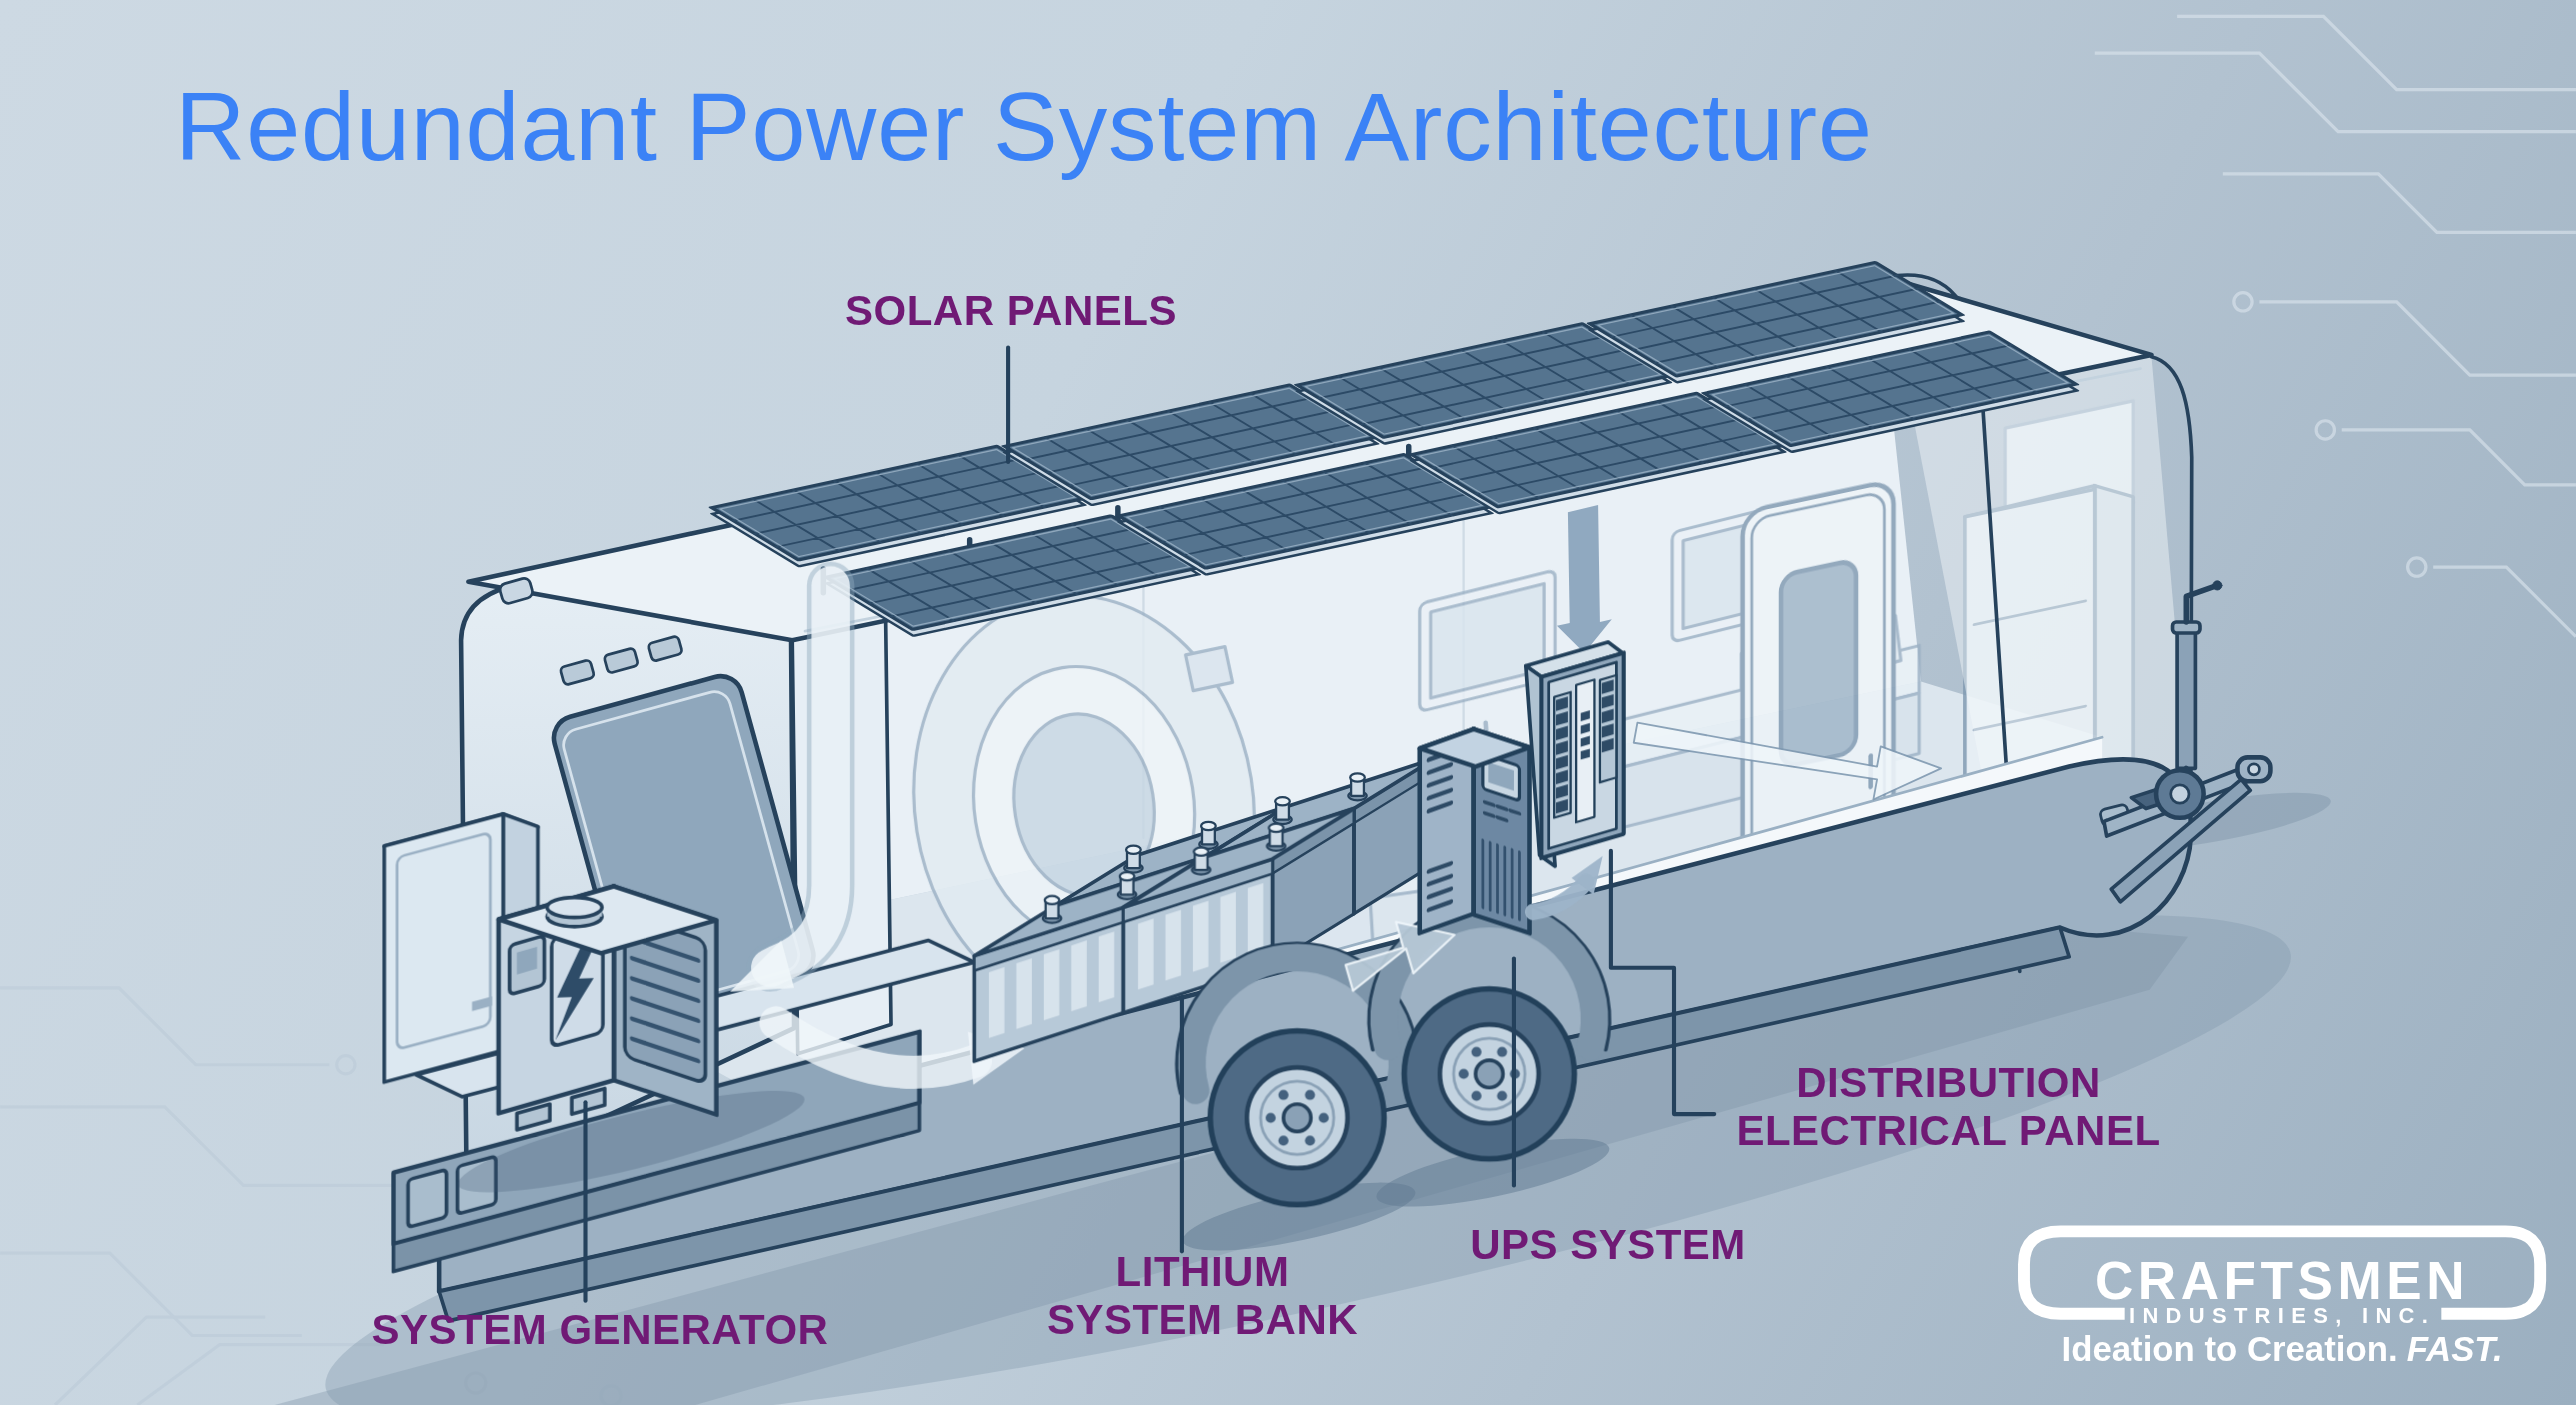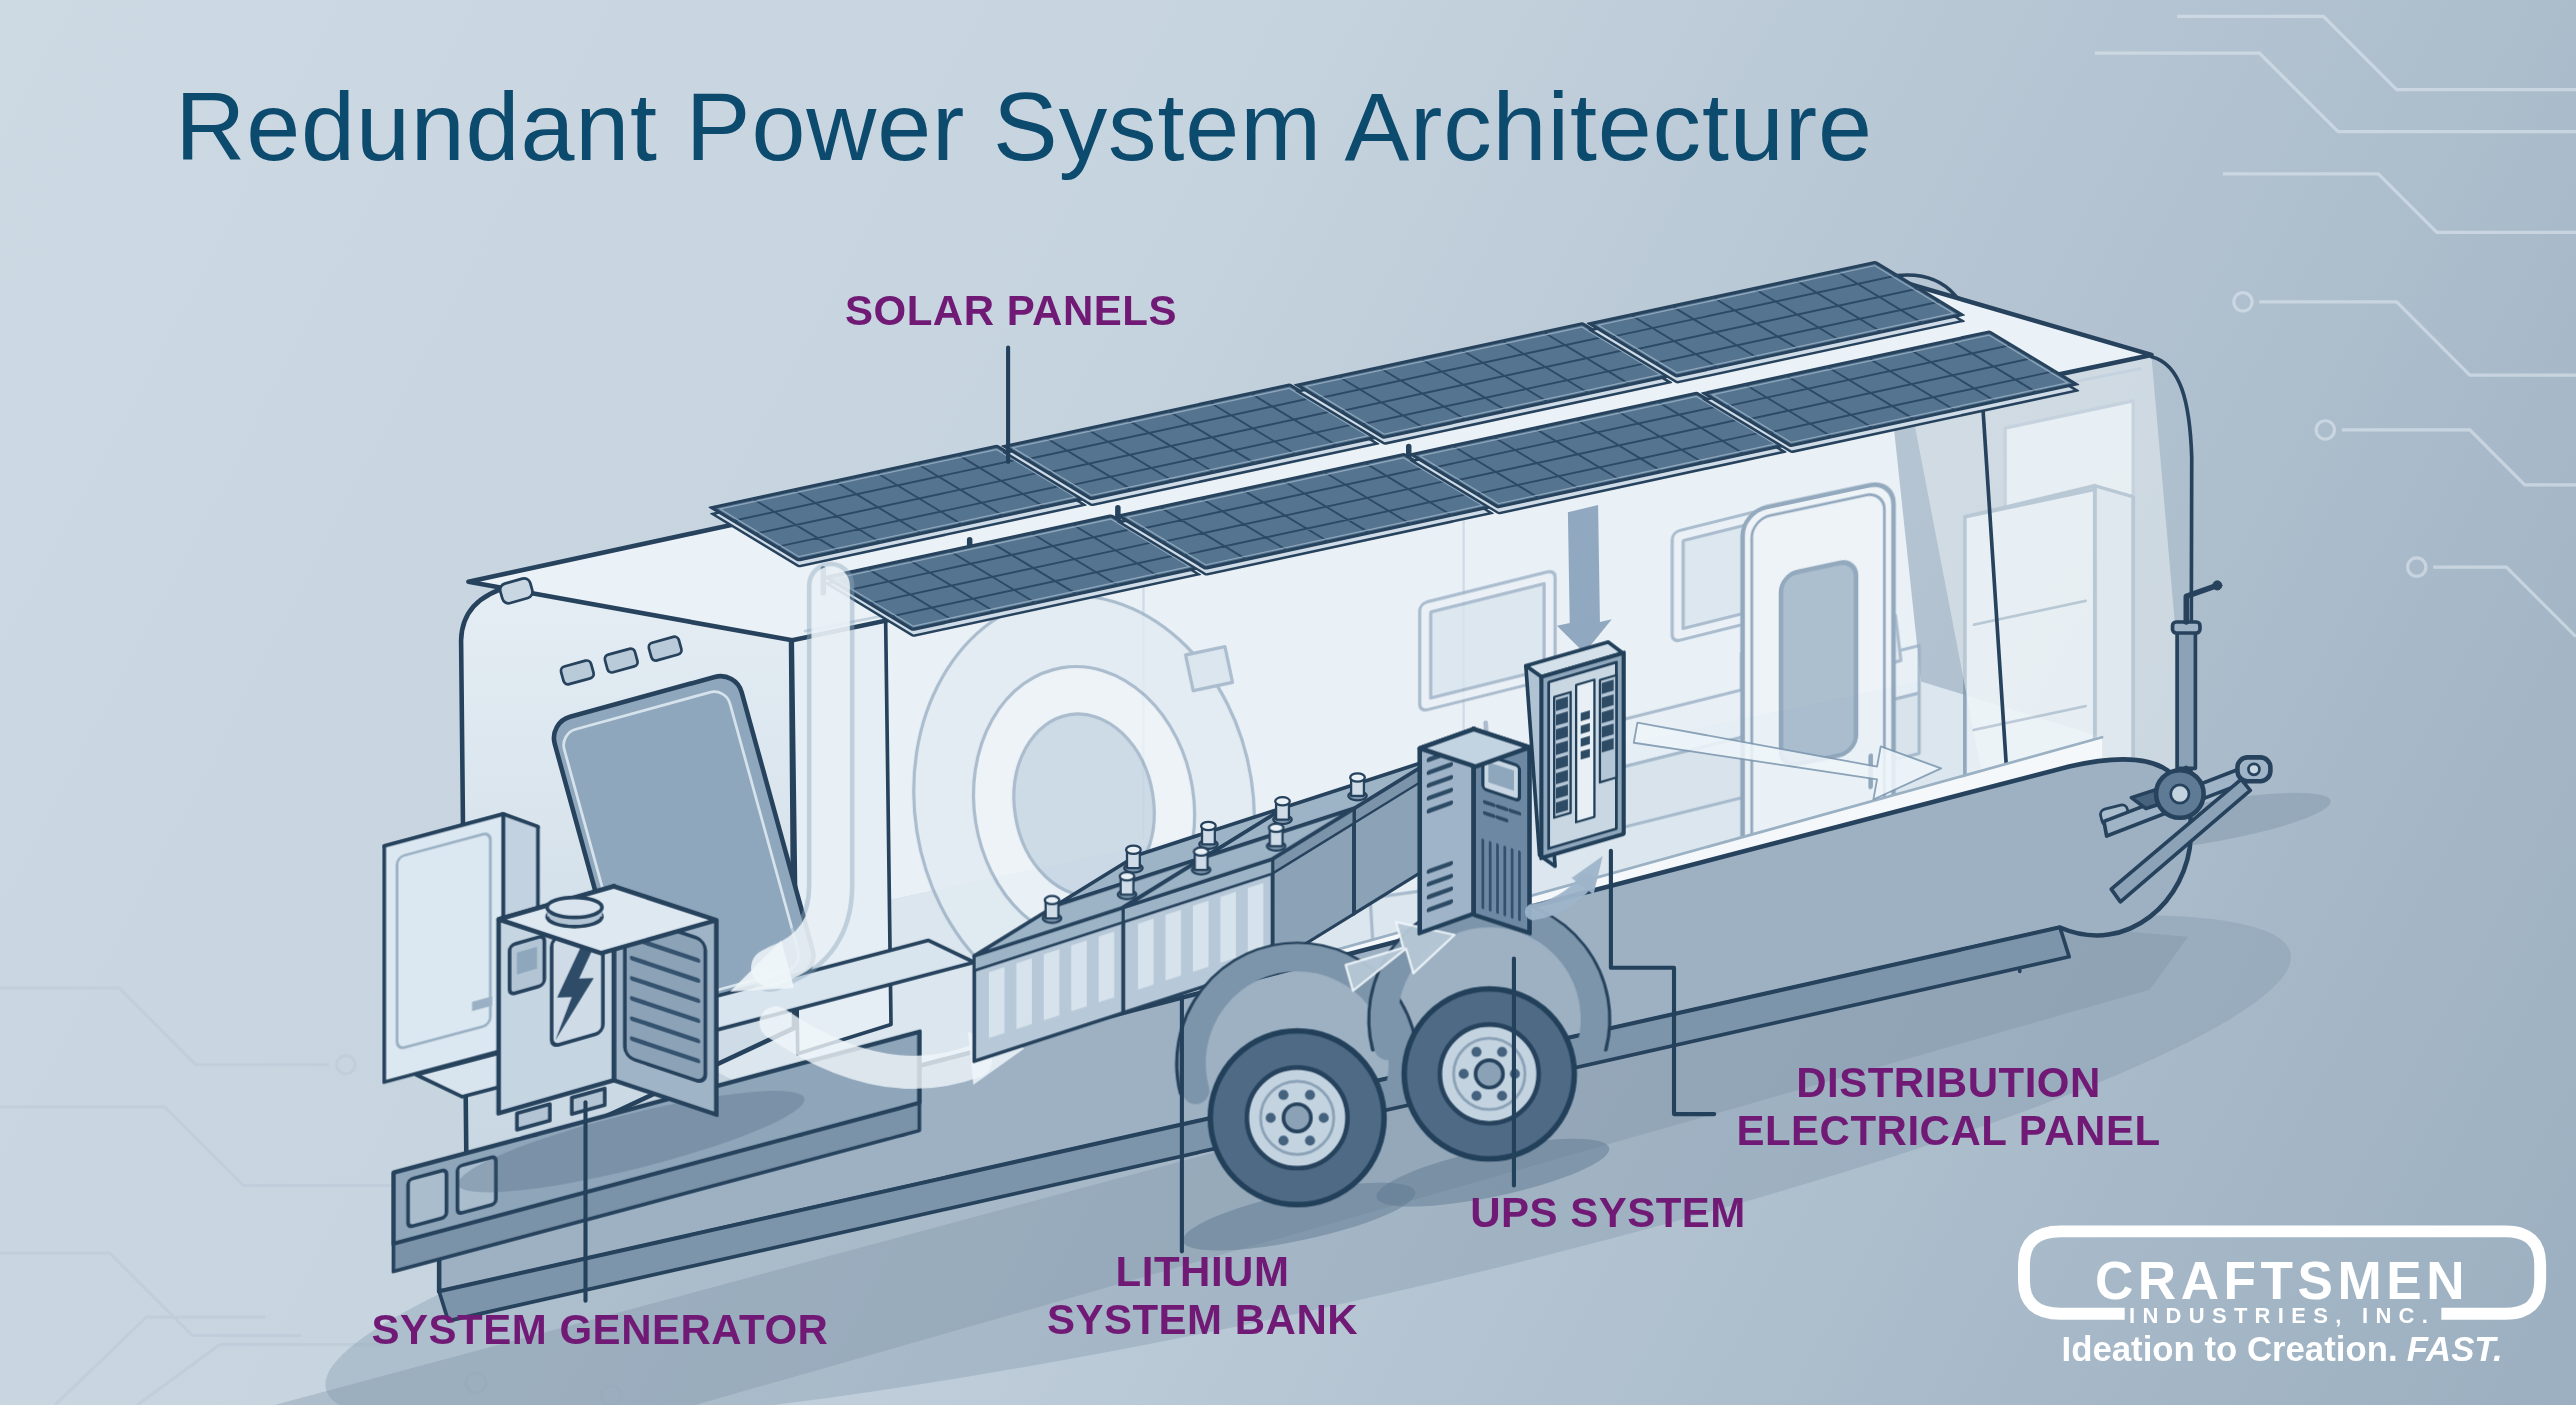--- a/index.html
+++ b/index.html
@@ -4,31 +4,31 @@
 <style>
   html,body{margin:0;padding:0;}
   body{
     width:2576px;height:1405px;overflow:hidden;position:relative;
     font-family:"Liberation Sans",sans-serif;
     background:linear-gradient(118deg,#cdd9e3 0%,#c6d4df 38%,#b2c2d0 68%,#9bafc0 100%);
   }
   .layer{position:absolute;left:0;top:0;width:2576px;height:1405px;}
   .title{
     position:absolute;left:0;top:71px;width:2048px;text-align:center;
-    font-size:97px;font-weight:400;letter-spacing:0.9px;color:#0c4a6e;
+    font-size:97px;font-weight:400;letter-spacing:0.9px;color:#3b82f6;
   }
   .lbl{
     position:absolute;text-align:center;font-weight:700;font-size:42px;
     letter-spacing:0.5px;color:#701a75;line-height:48px;
   }
   .lbl span{display:block;}
   #lbl-solar{left:805px;top:287px;width:412px;}
   #lbl-diesel{left:362px;top:1306px;width:476px;}
   #lbl-battery{left:1006px;top:1248px;width:393px;}
-  #lbl-ups{left:1434px;top:1189px;width:348px;}
+  #lbl-ups{left:1434px;top:1221px;width:348px;}
   #lbl-panel{left:1720px;top:1059px;width:457px;}
   svg text{font-family:"Liberation Sans",sans-serif;}
 </style>
 </head>
 <body>
 
 <svg class="layer" viewBox="0 0 2816 1536">
   <g stroke="#d9e3ec" stroke-width="3.5" fill="none" opacity="0.65">
     <path d="M2380,18 L2540,18 L2620,98 L2816,98"></path>
     <path d="M2290,58 L2470,58 L2556,144 L2816,144"></path>

